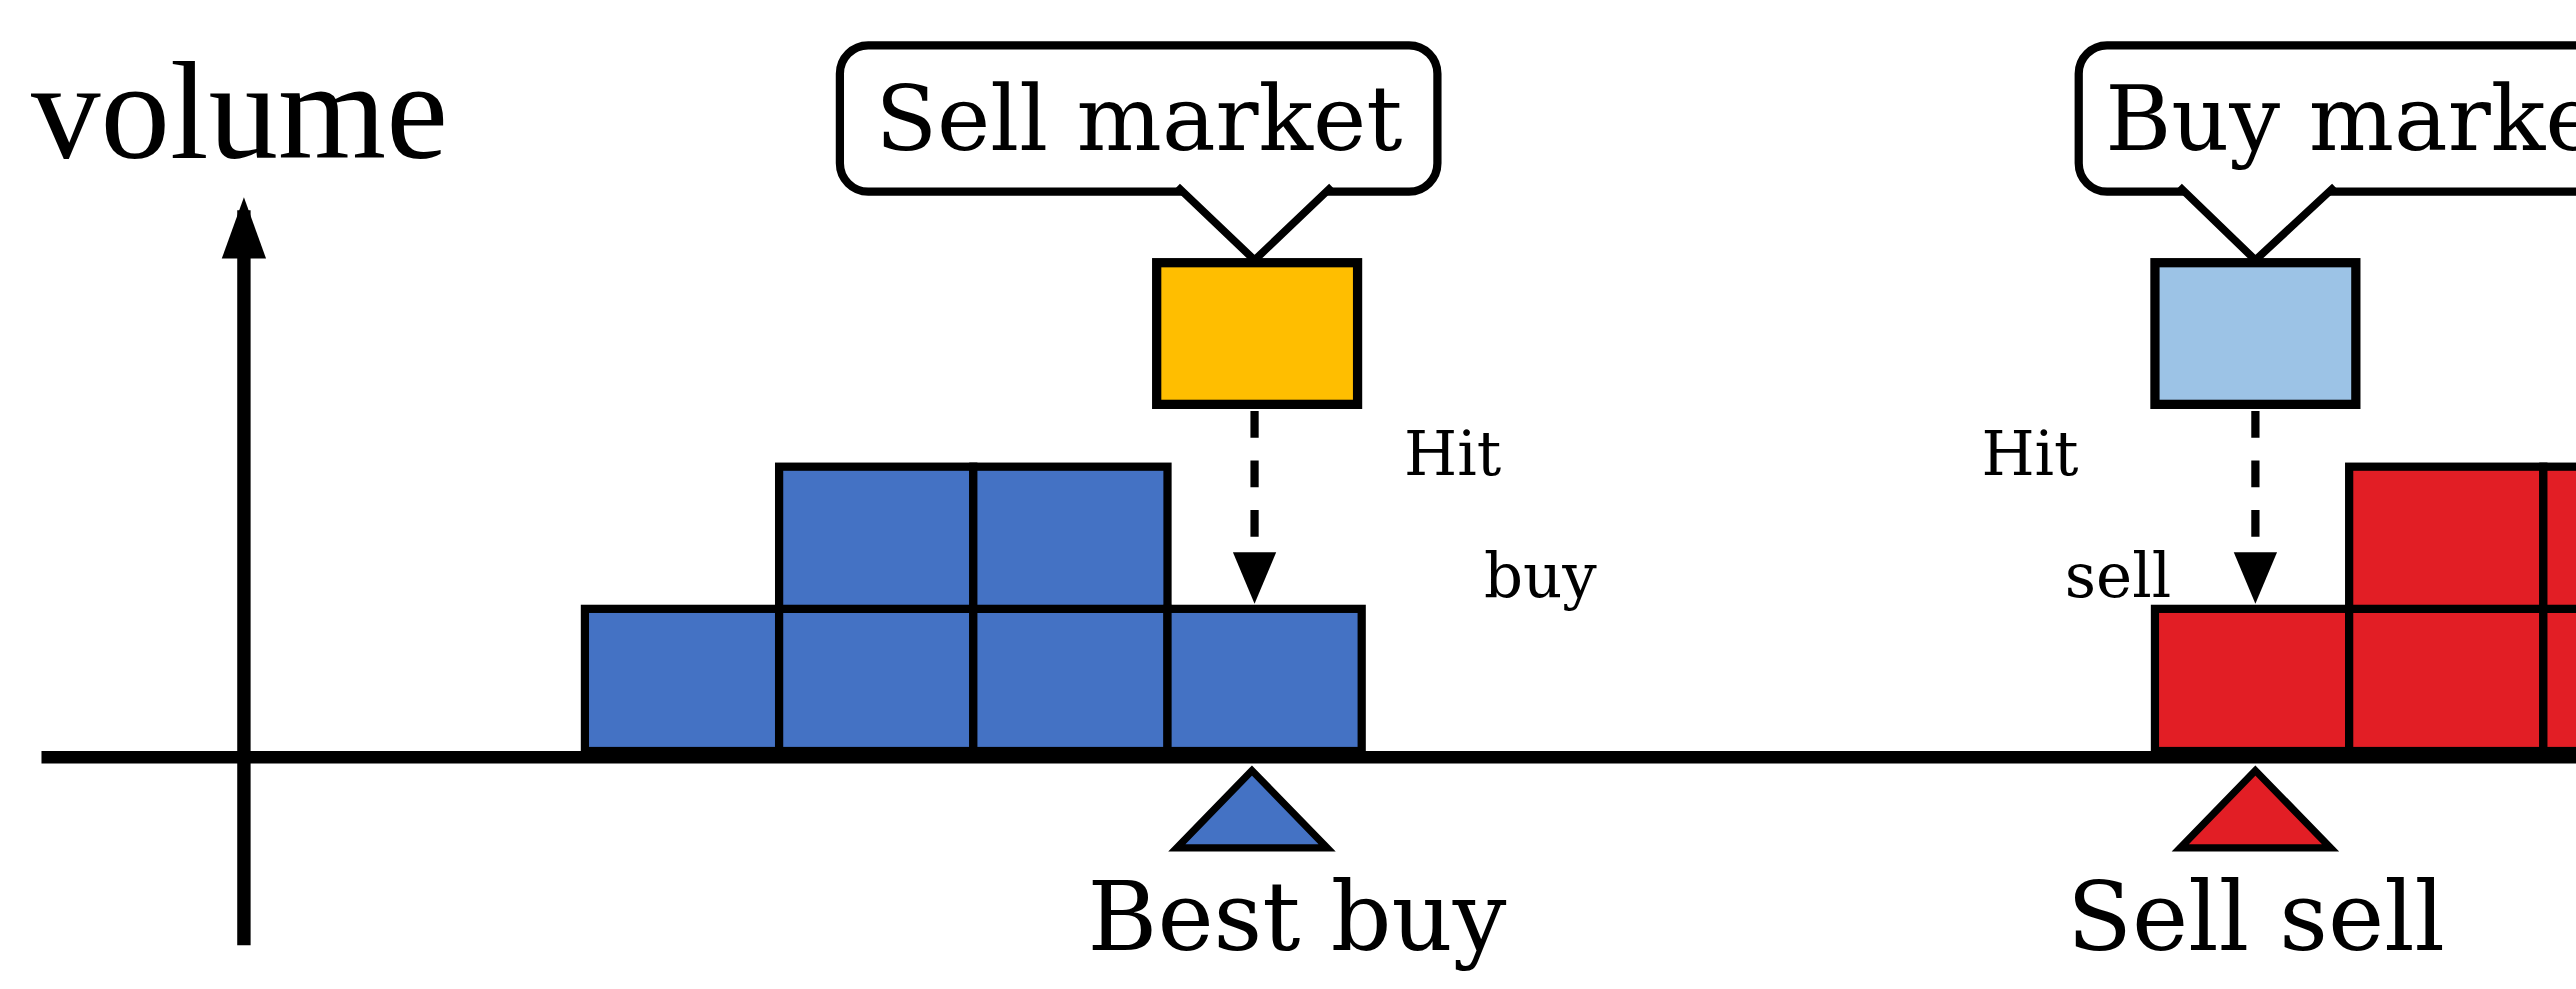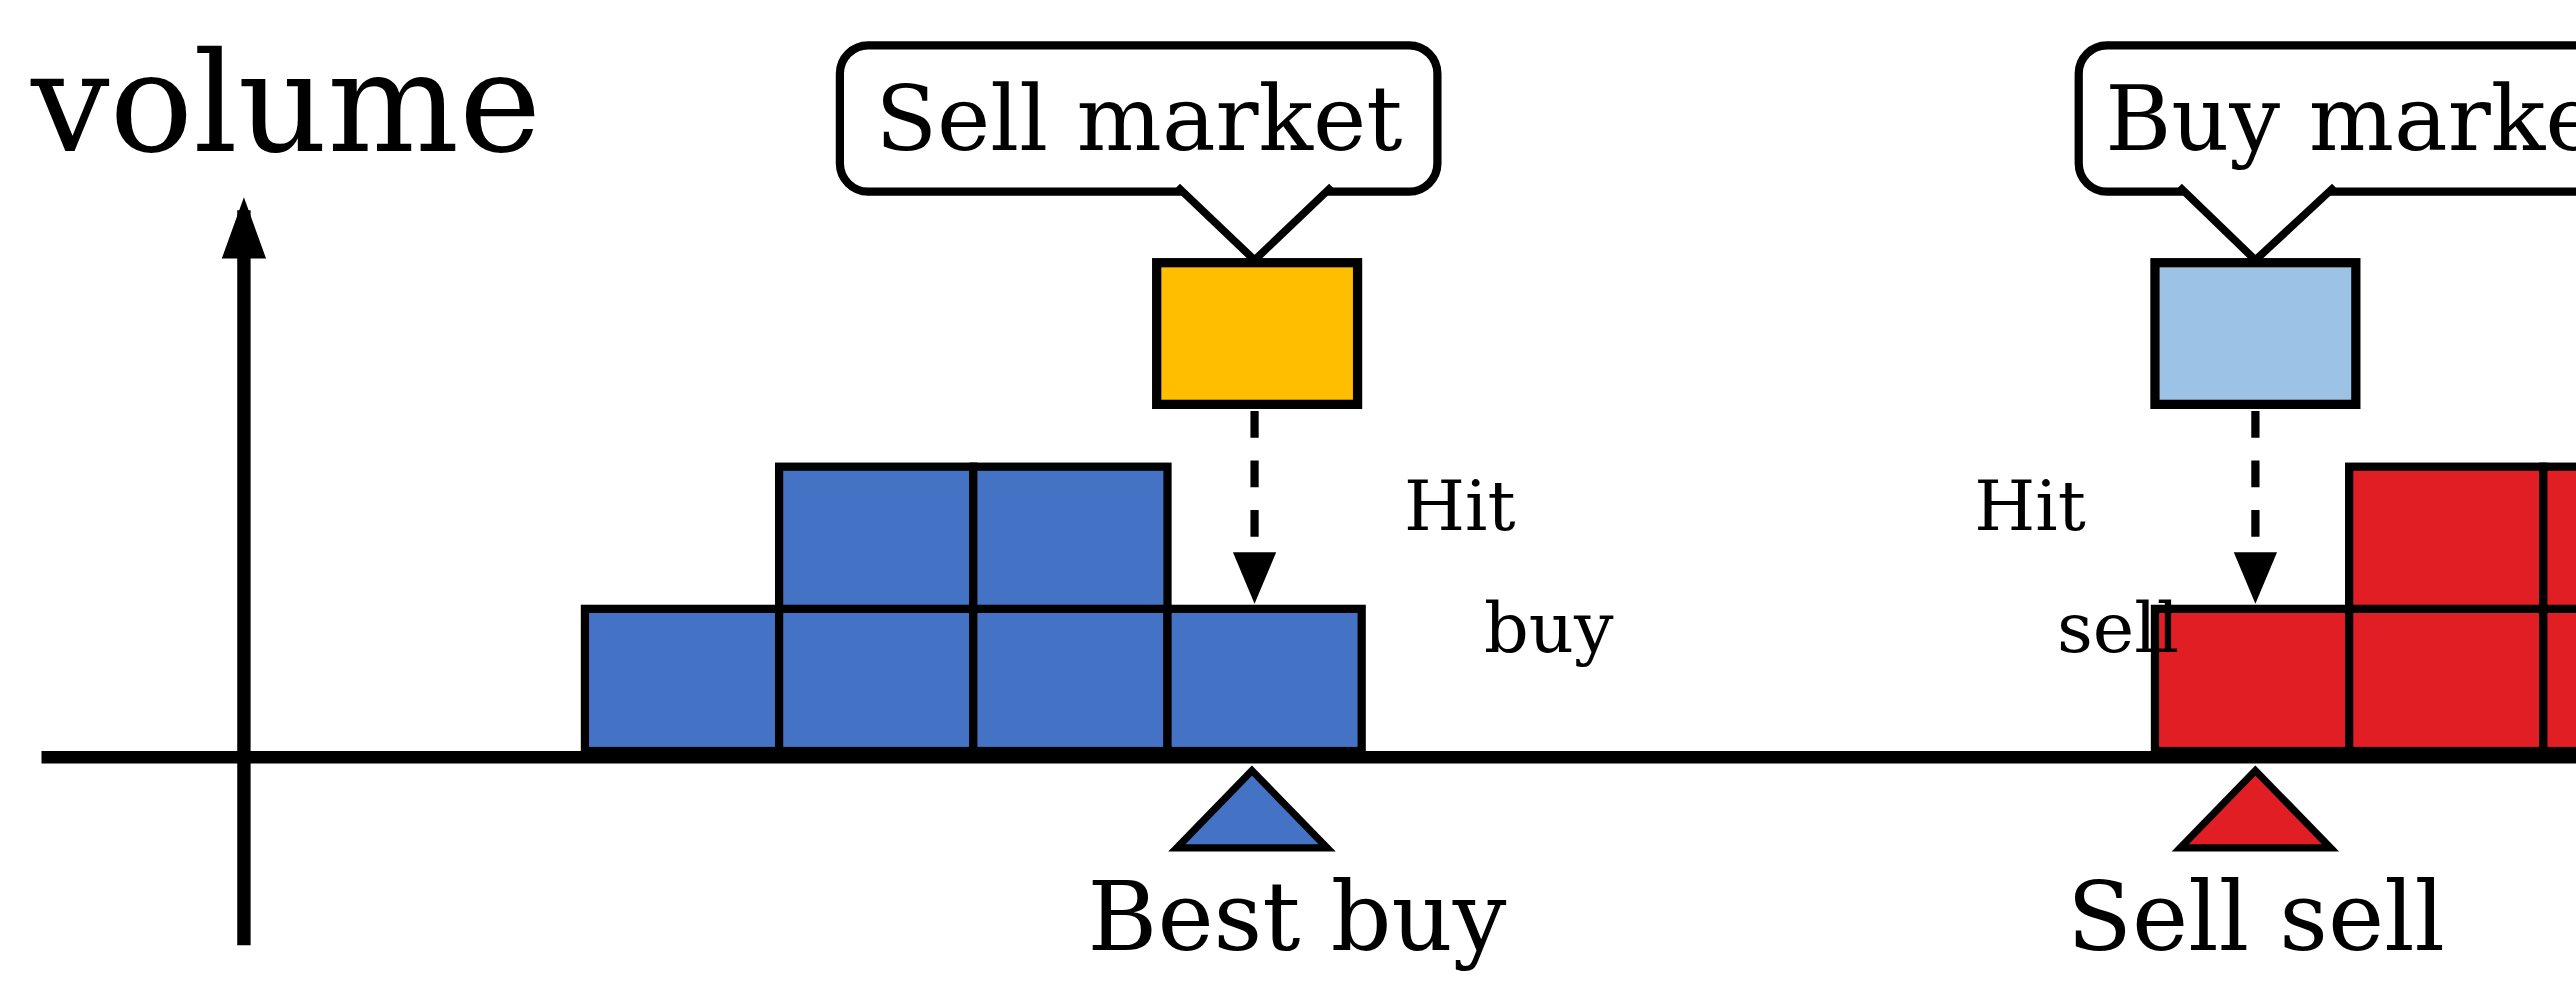--- a/index.html
+++ b/index.html
@@ -28,21 +28,21 @@
     height: 989px;
   }
   .label {
     position: absolute;
     white-space: nowrap;
     color: var(--ink, #000);
     line-height: 1.0;
   }
   .axis-label   { font-size: 139px; }
   .side-label   { font-size: 95px; }
-  .hit-label    { font-size: 70px; margin-top: 48px; }
+  .hit-label    { font-size: 61px; }
   .best-label   { font-size: 95px; }
   .callout-text { font-size: 90px; }
   .centered { text-align: center; }
 </style>
 </head>
 <body>
 
 <div id="diagram">
 
   <svg id="shapes" viewBox="0 0 6485 1920" xmlns="http://www.w3.org/2000/svg">
@@ -80,21 +80,21 @@
 
     <line x1="2435" y1="798" x2="2435" y2="1080" stroke="var(--ink)" stroke-width="16" stroke-dasharray="52 44"></line>
     <polygon points="2393,1072 2477,1072 2435,1172" fill="var(--ink)"></polygon>
     <line x1="4378" y1="798" x2="4378" y2="1080" stroke="var(--ink)" stroke-width="16" stroke-dasharray="52 44"></line>
     <polygon points="4336,1072 4420,1072 4378,1172" fill="var(--ink)"></polygon>
 
     <polygon points="2430,1496 2284,1646 2576,1646" fill="var(--buy)" stroke="var(--ink)" stroke-width="14"></polygon>
     <polygon points="4378,1496 4232,1646 4524,1646" fill="var(--sell)" stroke="var(--ink)" stroke-width="14"></polygon>
   </svg>
 
-  <div class="label axis-label" style="left:31px; top:34px;">volume</div>
+  <div class="label axis-label" style="left:31px; top:42px;font-family:Liberation Serif, serif;">volume</div>
 
   <div class="label callout-text centered" style="left:840px; top:74px; width:598px;">Sell market</div>
   <div class="label callout-text centered" style="left:2079px; top:74px; width:582px;">Buy market</div>
 
 
   <div class="label hit-label" style="left:1404px; top:423px;">Hit</div>
   <div class="label hit-label" style="left:1484px; top:545px;">buy</div>
 
   <div class="label hit-label centered" style="left:1901px; top:423px; width:258px;">Hit</div>
   <div class="label hit-label centered" style="left:1989px; top:545px; width:258px;">sell</div>

